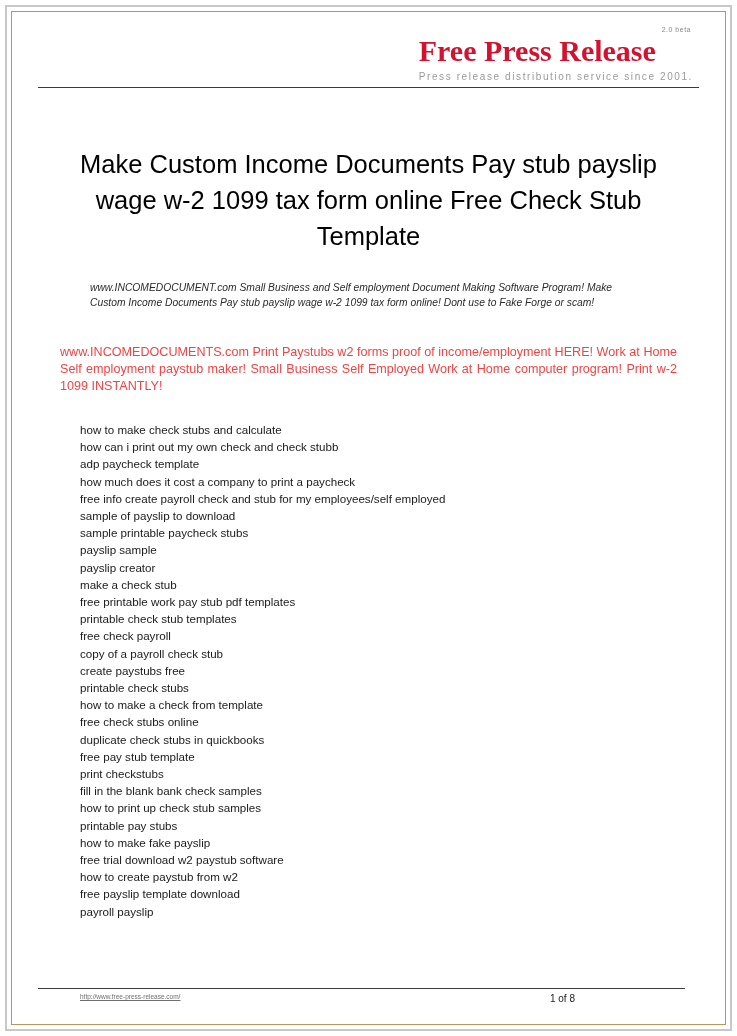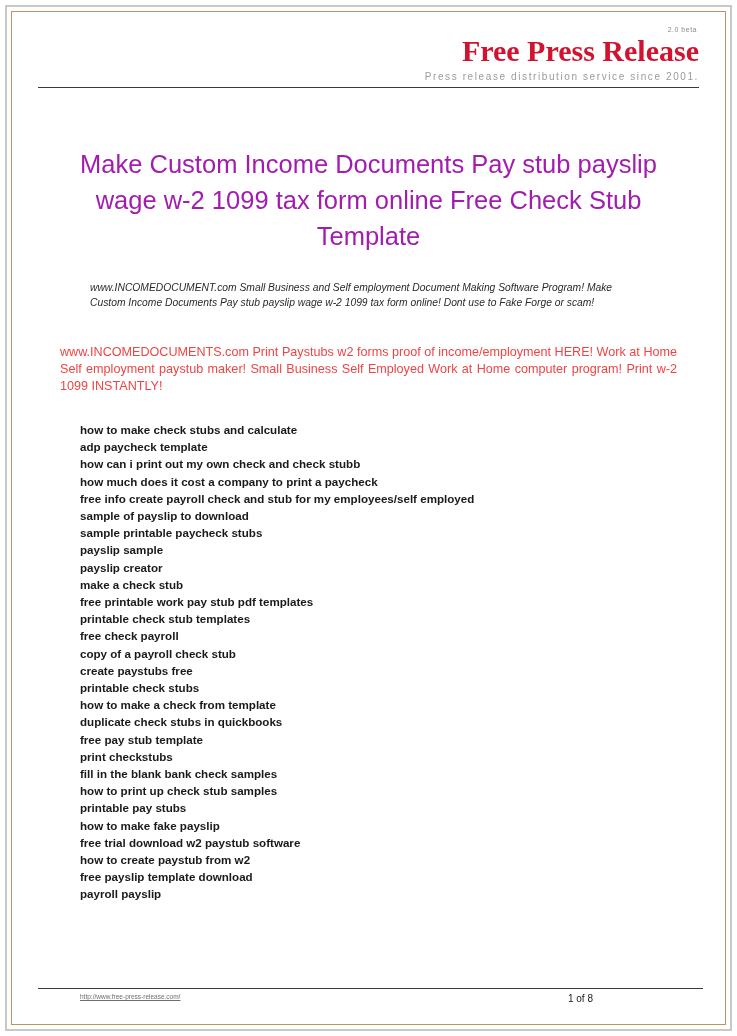--- a/index.html
+++ b/index.html
@@ -53,23 +53,22 @@
     background: #ffffff;
   }
 
   
   .header {
     position: relative;
     height: 58px;
   }
   .logo-block {
     position: absolute;
-    right: 0;
+    right: 6px;
     top: 4px;
-    text-align: right;
     margin-left: 44px;
   }
   .logo-main {
     font-family: "Liberation Serif", serif;
     font-weight: bold;
     font-size: 30px;
     color: #d2122e;
     letter-spacing: 0px;
     line-height: 1;
     white-space: nowrap;
@@ -98,21 +97,21 @@
     top: 55px;
     border-top: 1px solid #3a3a3a;
   }
 
   
   .title {
     margin: 56px 36px 0 36px;
     text-align: center;
     font-size: 25.5px;
     line-height: 36px;
-    color: #a21caf;
+    color: #000000;
     font-weight: normal;
   }
 
   
   .summary {
     margin: 26px 52px 0 52px;
     font-style: italic;
     font-size: 10.3px;
     line-height: 15px;
     color: #2a2a2a;
@@ -126,34 +125,33 @@
     line-height: 17px;
     color: #ef4444;
     text-align: justify;
   }
 
   
   .keyword-list {
     margin: 26px 0 16px 42px;
     padding: 0;
     list-style: none;
-    font-weight: bold;
   }
   .keyword-list li {
     font-size: 11.6px;
     line-height: 17.2px;
     color: #1a1a1a;
     white-space: nowrap;
   }
 
   
   .footer {
     position: absolute;
     left: 18px;
-    right: 14px;
+    right: 32px;
     bottom: 12px;
   }
   .footer-rule {
     border-top: 1px solid #3a3a3a;
     margin-bottom: 4px;
   }
   .footer-row {
     display: flex;
     justify-content: space-between;
     align-items: flex-start;
@@ -190,36 +188,37 @@
     </div>
 
     <h1 class="title">Make Custom Income Documents Pay stub payslip wage w-2 1099 tax form online Free Check Stub Template</h1>
 
     <div class="summary">www.INCOMEDOCUMENT.com Small Business and Self employment Document Making Software Program! Make Custom Income Documents Pay stub payslip wage w-2 1099 tax form online! Dont use to Fake Forge or scam!</div>
 
     <div class="body-par">www.INCOMEDOCUMENTS.com Print Paystubs w2 forms proof of income/employment HERE! Work at Home Self employment paystub maker! Small Business Self Employed Work at Home computer program! Print w-2 1099 INSTANTLY!</div>
 
     <ul class="keyword-list">
       <li>how to make check stubs and calculate</li>
+      <li>how can i print out my own check and check stubb</li>
       <li>adp paycheck template</li>
-      <li>how can i print out my own check and check stubb</li>
       <li>how much does it cost a company to print a paycheck</li>
       <li>free info create payroll check and stub for my employees/self employed</li>
       <li>sample of payslip to download</li>
       <li>sample printable paycheck stubs</li>
       <li>payslip sample</li>
       <li>payslip creator</li>
       <li>make a check stub</li>
       <li>free printable work pay stub pdf templates</li>
       <li>printable check stub templates</li>
       <li>free check payroll</li>
       <li>copy of a payroll check stub</li>
       <li>create paystubs free</li>
       <li>printable check stubs</li>
       <li>how to make a check from template</li>
+      <li>free check stubs online</li>
       <li>duplicate check stubs in quickbooks</li>
       <li>free pay stub template</li>
       <li>print checkstubs</li>
       <li>fill in the blank bank check samples</li>
       <li>how to print up check stub samples</li>
       <li>printable pay stubs</li>
       <li>how to make fake payslip</li>
       <li>free trial download w2 paystub software</li>
       <li>how to create paystub from w2</li>
       <li>free payslip template download</li>

